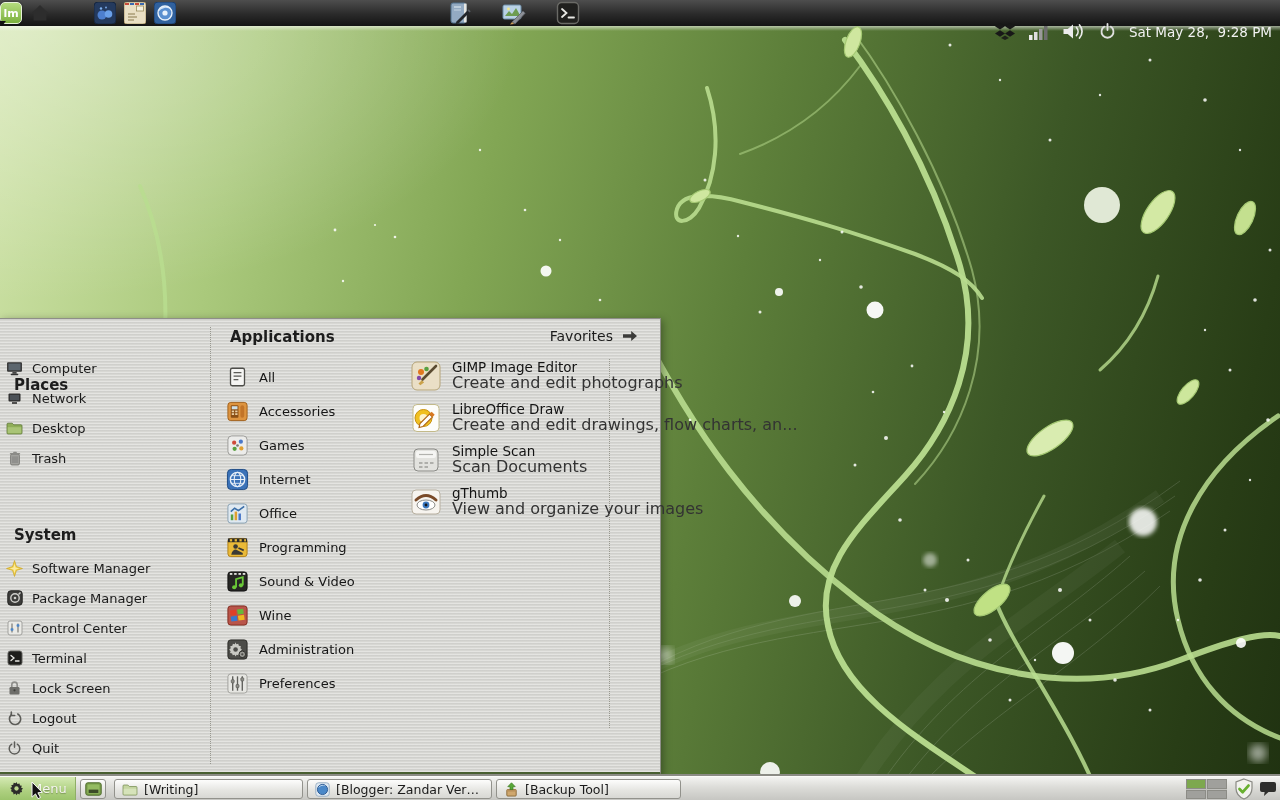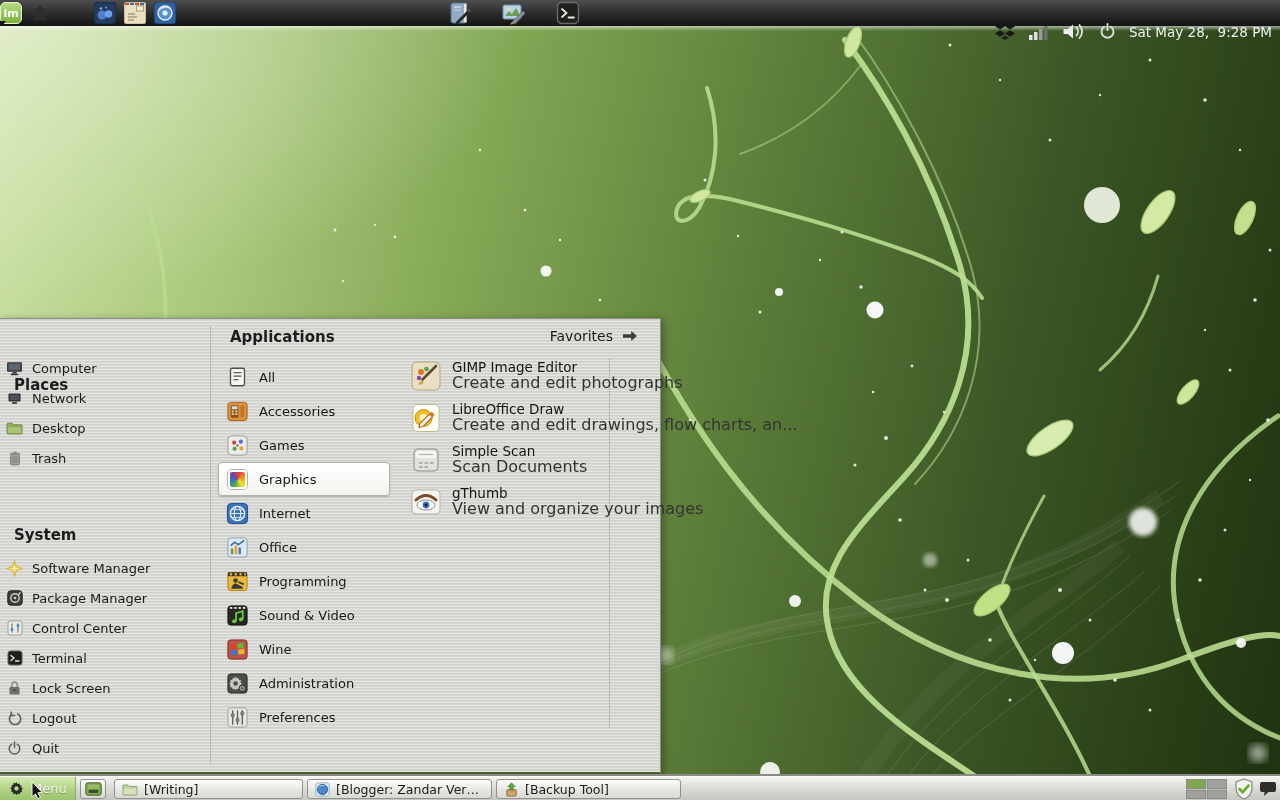--- a/index.html
+++ b/index.html
@@ -501,26 +501,20 @@
                 <rect x="2" y="2" width="20" height="20" rx="4" fill="#ececea" stroke="#9a9a96"></rect>
                 <circle cx="8.5" cy="9" r="2.2" fill="#d04a3a"></circle>
                 <circle cx="15.5" cy="8" r="2.2" fill="#4a78c8"></circle>
                 <circle cx="9" cy="15.5" r="2.2" fill="#58a040"></circle>
                 <circle cx="16" cy="15" r="2.2" fill="#e0a030"></circle>
                 <circle cx="12" cy="12" r="1.4" fill="#7a7a76"></circle>
               </svg>
             </span>
           <span>Games</span>
         </div>
-        <div class="cat-row selected">
-          <span class="cat-ic">
-              <span class="graphics-swatch"></span>
-            </span>
-          <span>Graphics</span>
-        </div>
         <div class="cat-row">
           <span class="cat-ic">
               <svg width="23" height="23" viewBox="0 0 24 24">
                 <rect x="1.5" y="1.5" width="21" height="21" rx="4" fill="#3a72b8" stroke="#1d4a84"></rect>
                 <circle cx="12" cy="12" r="7.5" fill="none" stroke="#e8f0f8" stroke-width="1.4"></circle>
                 <ellipse cx="12" cy="12" rx="3.4" ry="7.5" fill="none" stroke="#e8f0f8" stroke-width="1.1"></ellipse>
                 <line x1="4.5" y1="12" x2="19.5" y2="12" stroke="#e8f0f8" stroke-width="1.1"></line>
                 <path d="M5.5 8h13M5.5 16h13" stroke="#e8f0f8" stroke-width="0.9" fill="none"></path>
               </svg>
             </span>

